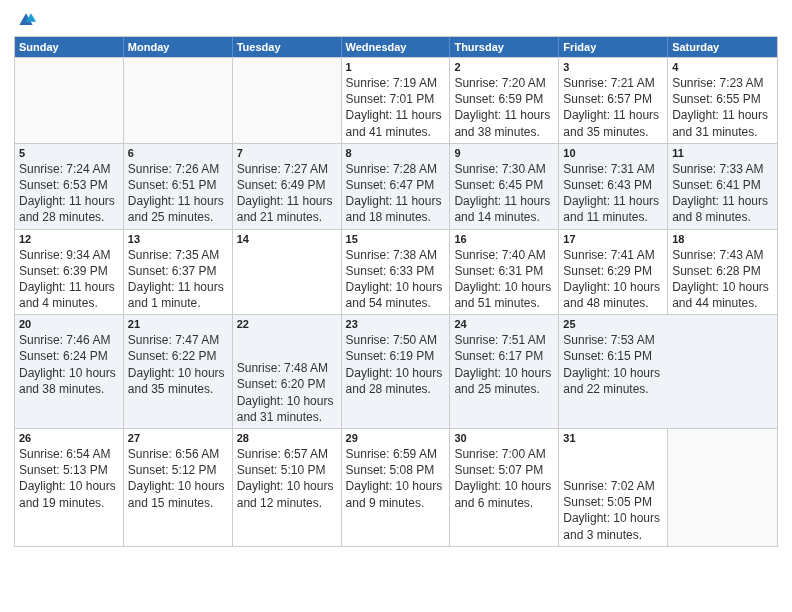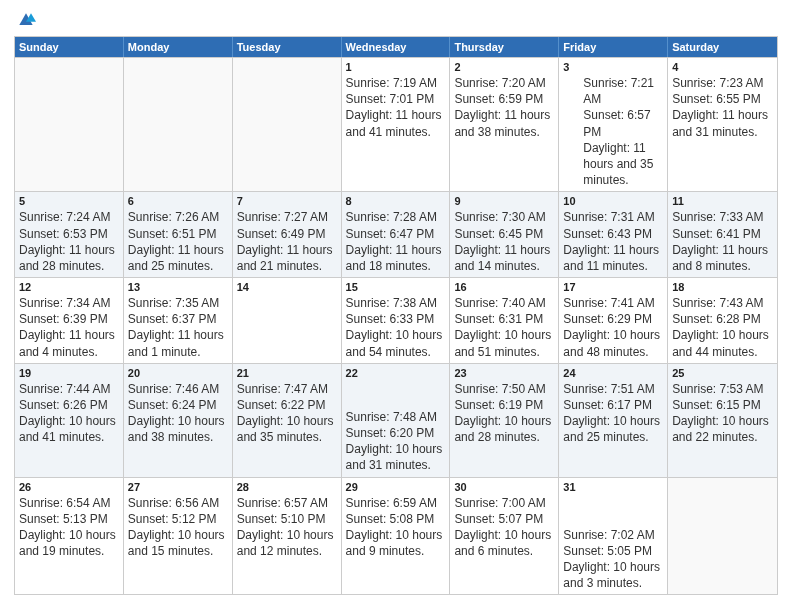--- a/index.html
+++ b/index.html
@@ -161,21 +161,21 @@
 Daylight: 11 hours and 41 minutes.</div>
           </div>
           <div class="cal-cell">
             <div class="day-number">2</div>
             <div class="day-detail" style="white-space: pre-line;">Sunrise: 7:20 AM
 Sunset: 6:59 PM
 Daylight: 11 hours and 38 minutes.</div>
           </div>
           <div class="cal-cell">
             <div class="day-number">3</div>
-            <div class="day-detail" style="white-space: pre-line; margin-left: 20px;">Sunrise: 7:21 AM
+            <div class="day-detail" style="white-space: pre-line;">Sunrise: 7:21 AM
 Sunset: 6:57 PM
 Daylight: 11 hours and 35 minutes.</div>
           </div>
           <div class="cal-cell">
             <div class="day-number">4</div>
             <div class="day-detail" style="white-space: pre-line;">Sunrise: 7:23 AM
 Sunset: 6:55 PM
 Daylight: 11 hours and 31 minutes.</div>
           </div>
         </div>
@@ -219,21 +219,21 @@
           <div class="cal-cell">
             <div class="day-number">11</div>
             <div class="day-detail" style="white-space: pre-line;">Sunrise: 7:33 AM
 Sunset: 6:41 PM
 Daylight: 11 hours and 8 minutes.</div>
           </div>
         </div>
         <div class="cal-row">
           <div class="cal-cell">
             <div class="day-number">12</div>
-            <div class="day-detail" style="white-space: pre-line;">Sunrise: 7:34 AM
+            <div class="day-detail" style="white-space: pre-line;">Sunrise: 9:34 AM
 Sunset: 6:39 PM
 Daylight: 11 hours and 4 minutes.</div>
           </div>
           <div class="cal-cell">
             <div class="day-number">13</div>
             <div class="day-detail" style="white-space: pre-line;">Sunrise: 7:35 AM
 Sunset: 6:37 PM
 Daylight: 11 hours and 1 minute.</div>
           </div>
           <div class="cal-cell">
@@ -258,26 +258,20 @@
 Daylight: 10 hours and 48 minutes.</div>
           </div>
           <div class="cal-cell">
             <div class="day-number">18</div>
             <div class="day-detail" style="white-space: pre-line;">Sunrise: 7:43 AM
 Sunset: 6:28 PM
 Daylight: 10 hours and 44 minutes.</div>
           </div>
         </div>
         <div class="cal-row row-alt">
-          <div class="cal-cell">
-            <div class="day-number">19</div>
-            <div class="day-detail" style="white-space: pre-line;">Sunrise: 7:44 AM
-Sunset: 6:26 PM
-Daylight: 10 hours and 41 minutes.</div>
-          </div>
           <div class="cal-cell">
             <div class="day-number">20</div>
             <div class="day-detail" style="white-space: pre-line;">Sunrise: 7:46 AM
 Sunset: 6:24 PM
 Daylight: 10 hours and 38 minutes.</div>
           </div>
           <div class="cal-cell">
             <div class="day-number">21</div>
             <div class="day-detail" style="white-space: pre-line;">Sunrise: 7:47 AM
 Sunset: 6:22 PM

